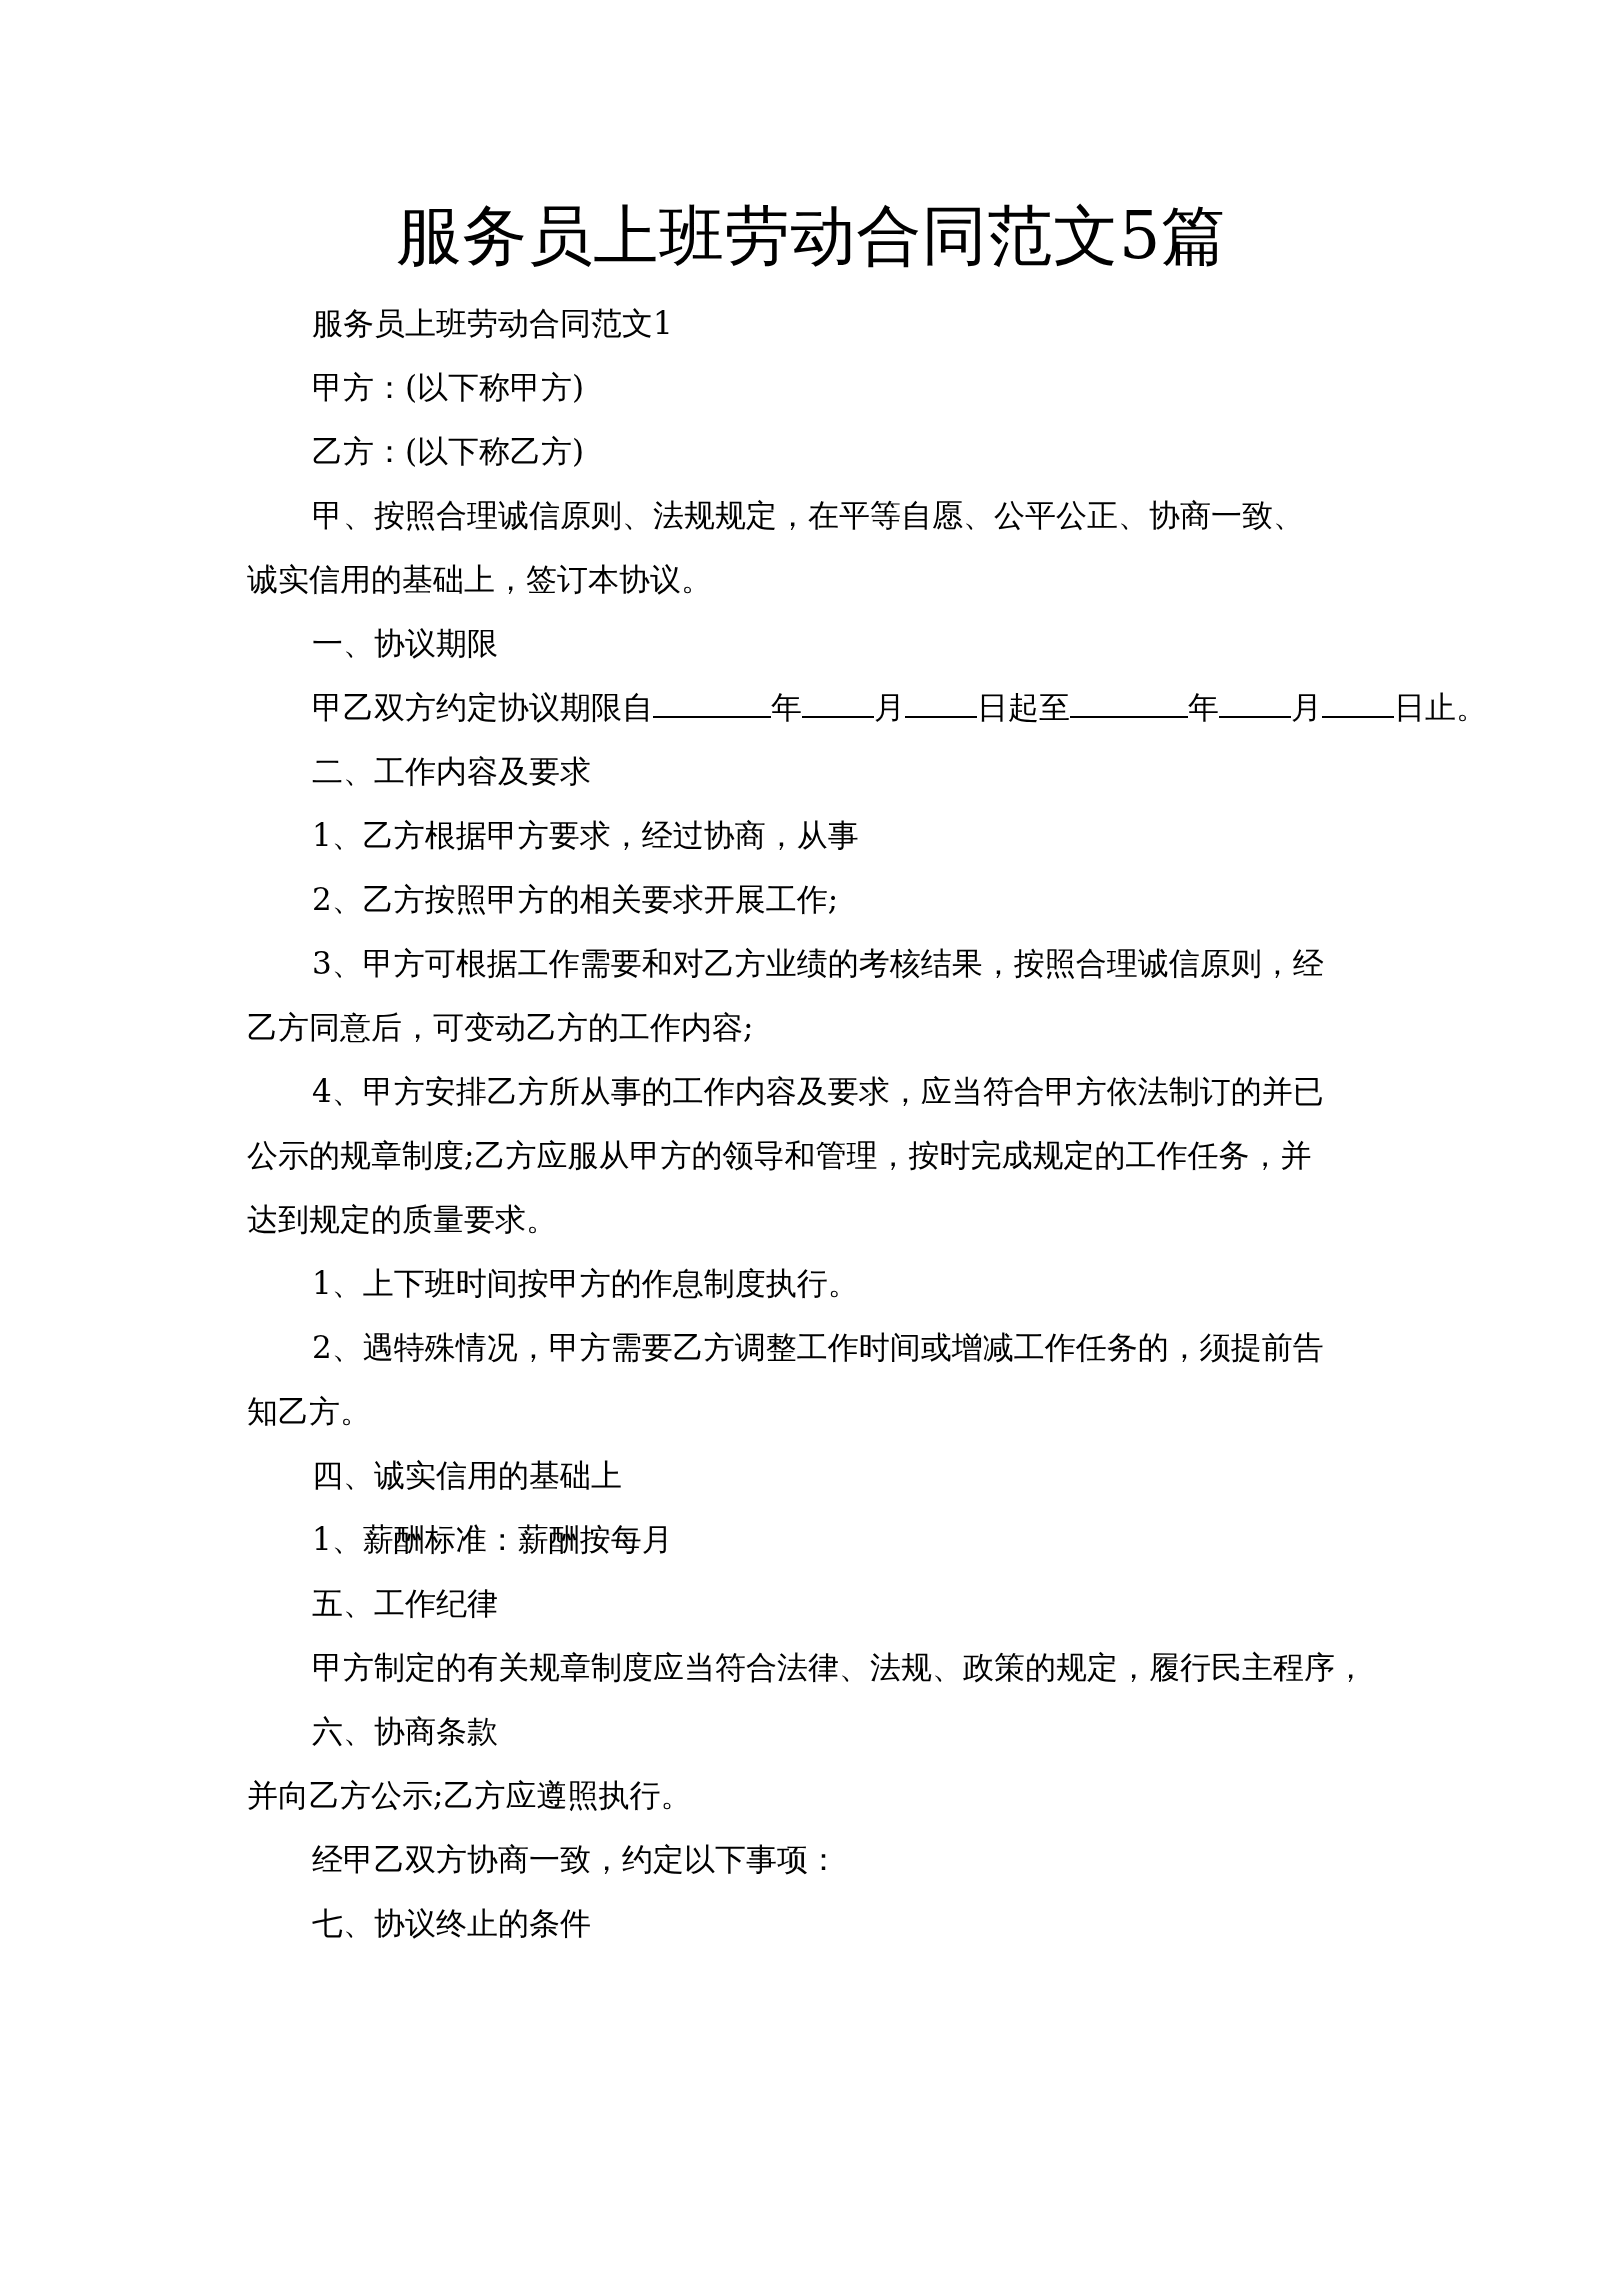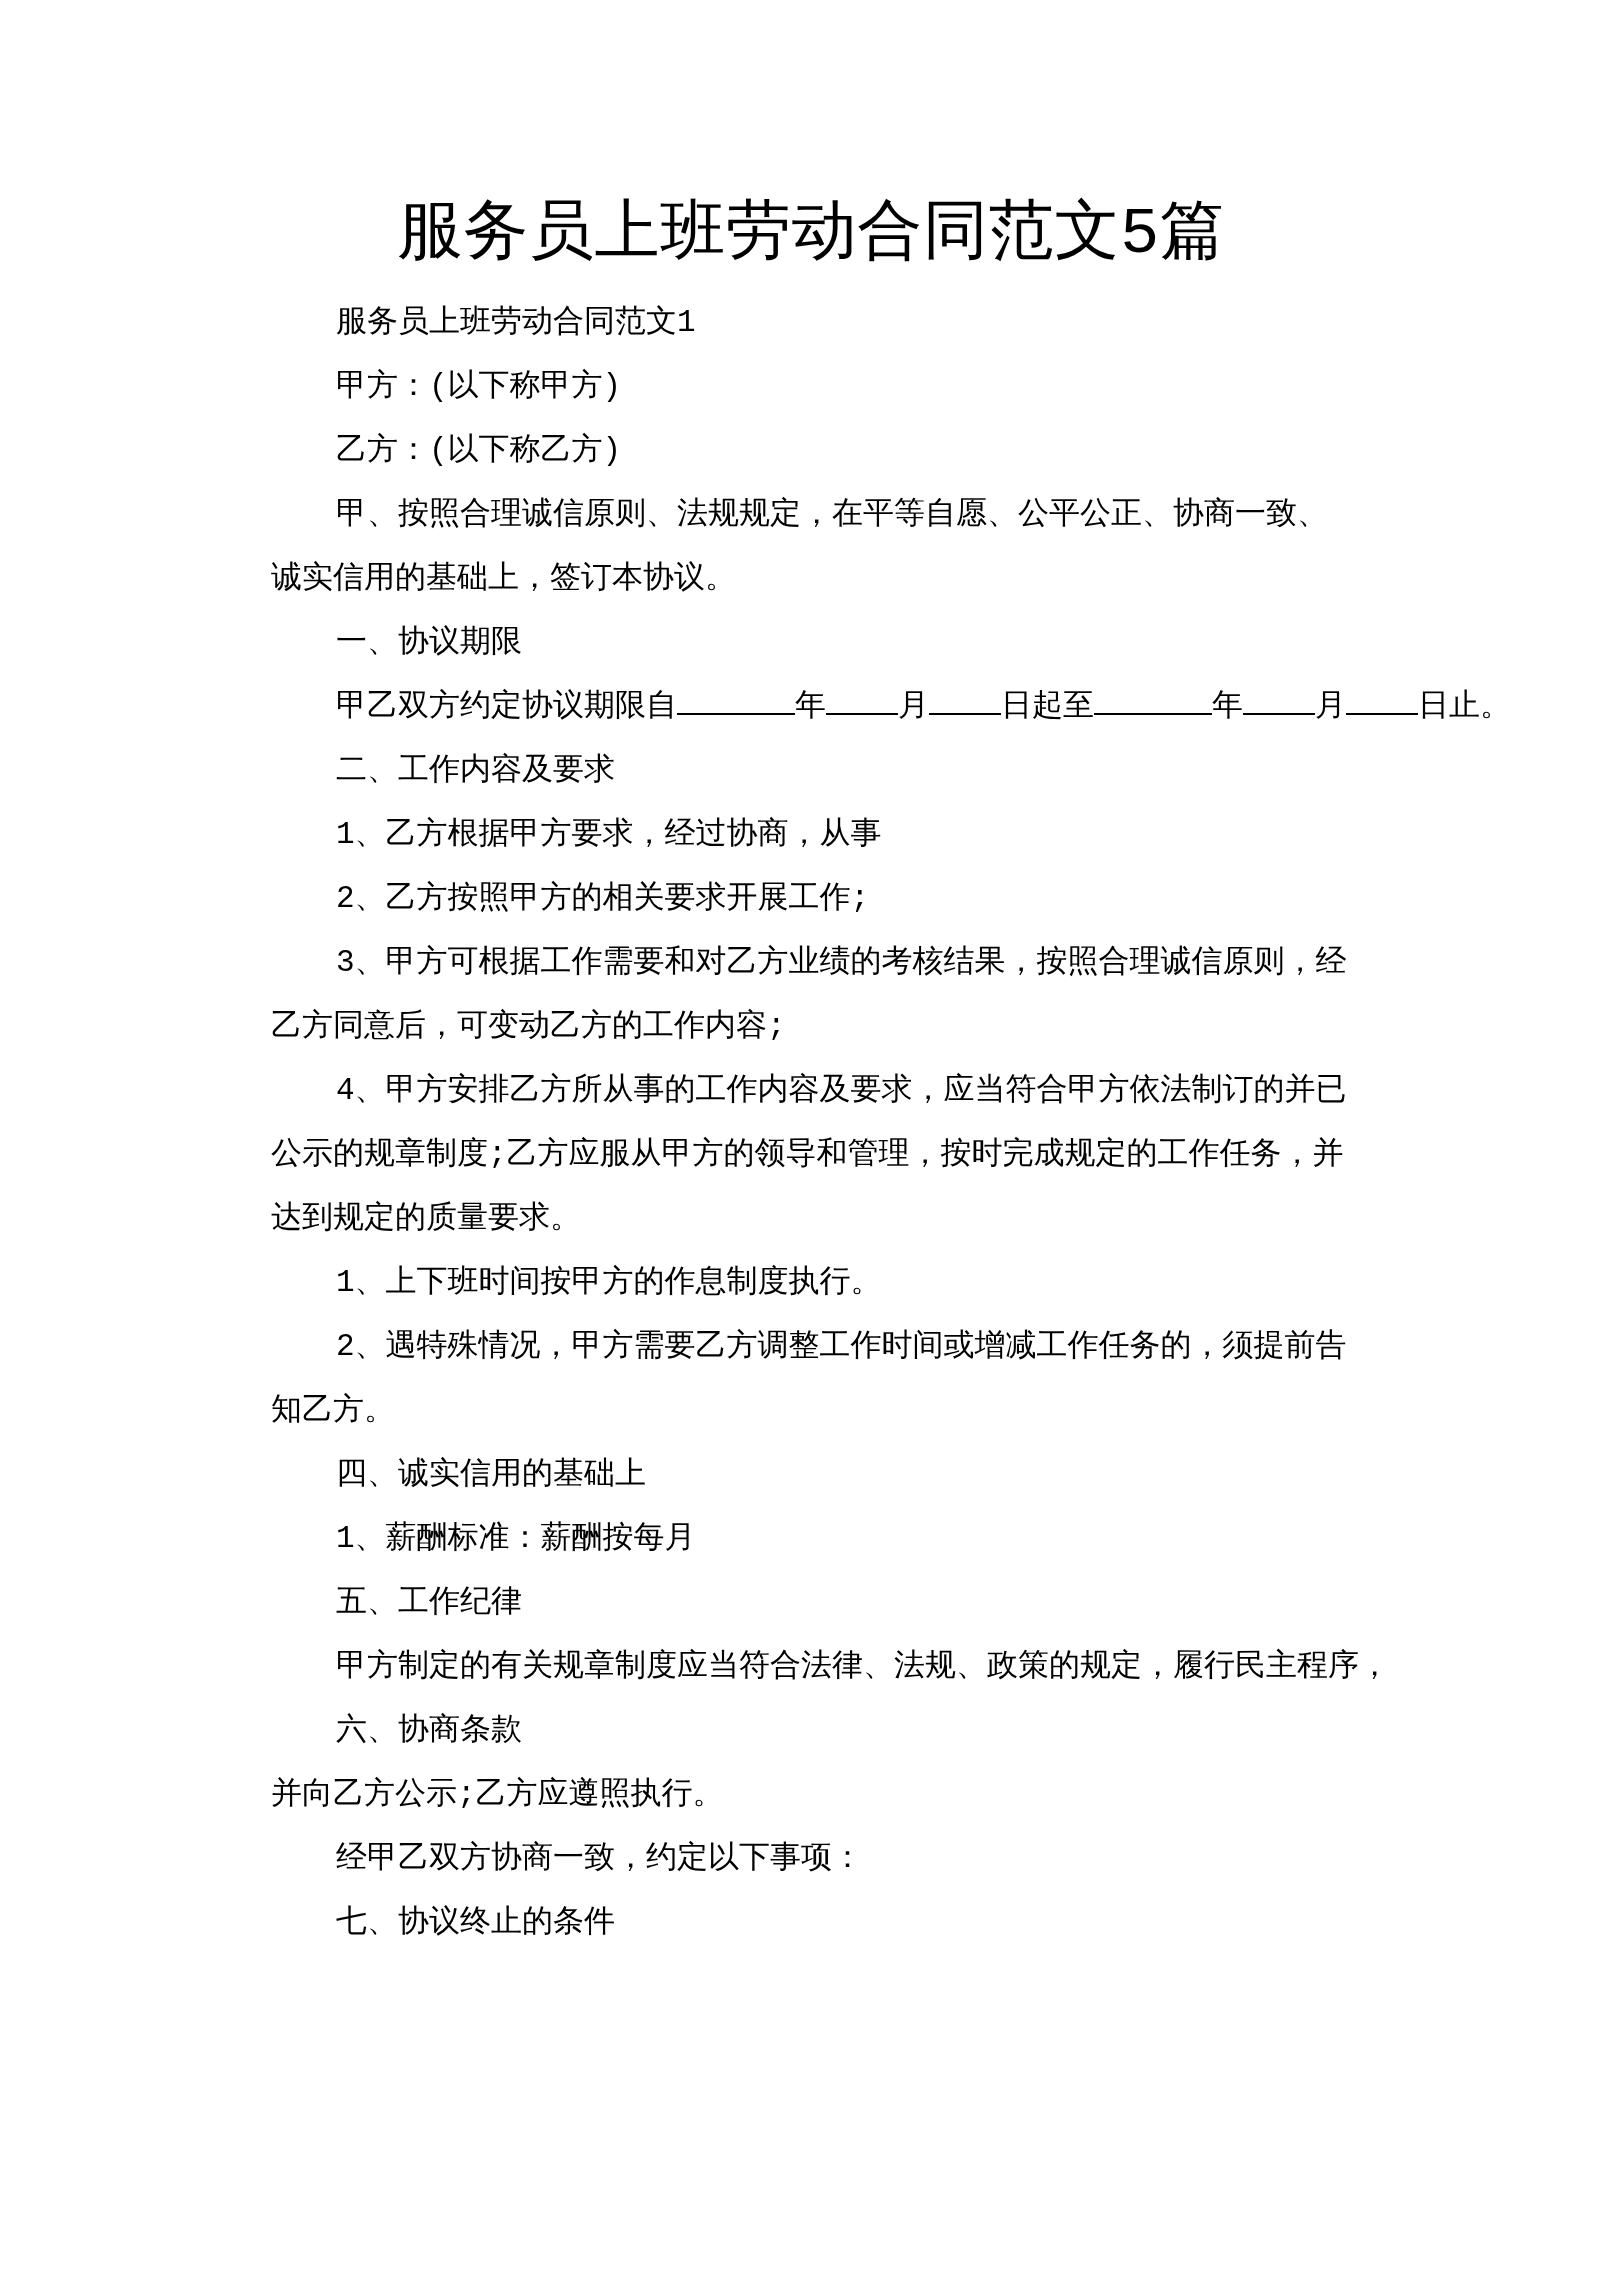--- a/index.html
+++ b/index.html
@@ -15,21 +15,20 @@
       font-family: "DejaVu Serif", "Liberation Serif", serif;
       color: #000000;
     }
     .page {
       position: absolute;
       left: 0;
       top: 0;
       width: 1623px;
       height: 2295px;
       background: #ffffff;
-      font-family: Liberation Mono, monospace;
     }
     .title {
       position: absolute;
       left: 0;
       width: 1623px;
       top: 193px;
       text-align: center;
       font-size: 65px;
       line-height: 85px;
       letter-spacing: 0.7px;
@@ -39,21 +38,20 @@
       position: absolute;
       left: 247px;
       width: 1142px;
       top: 291px;
       font-size: 31px;
     }
     .line {
       height: 64px;
       line-height: 64px;
       white-space: nowrap;
-      margin-left: 24px;
     }
     .indent {
       padding-left: 65px;
     }
     .blank {
       display: inline-block;
       border-bottom: 2px solid #000;
       height: 26px;
       vertical-align: baseline;
     }

